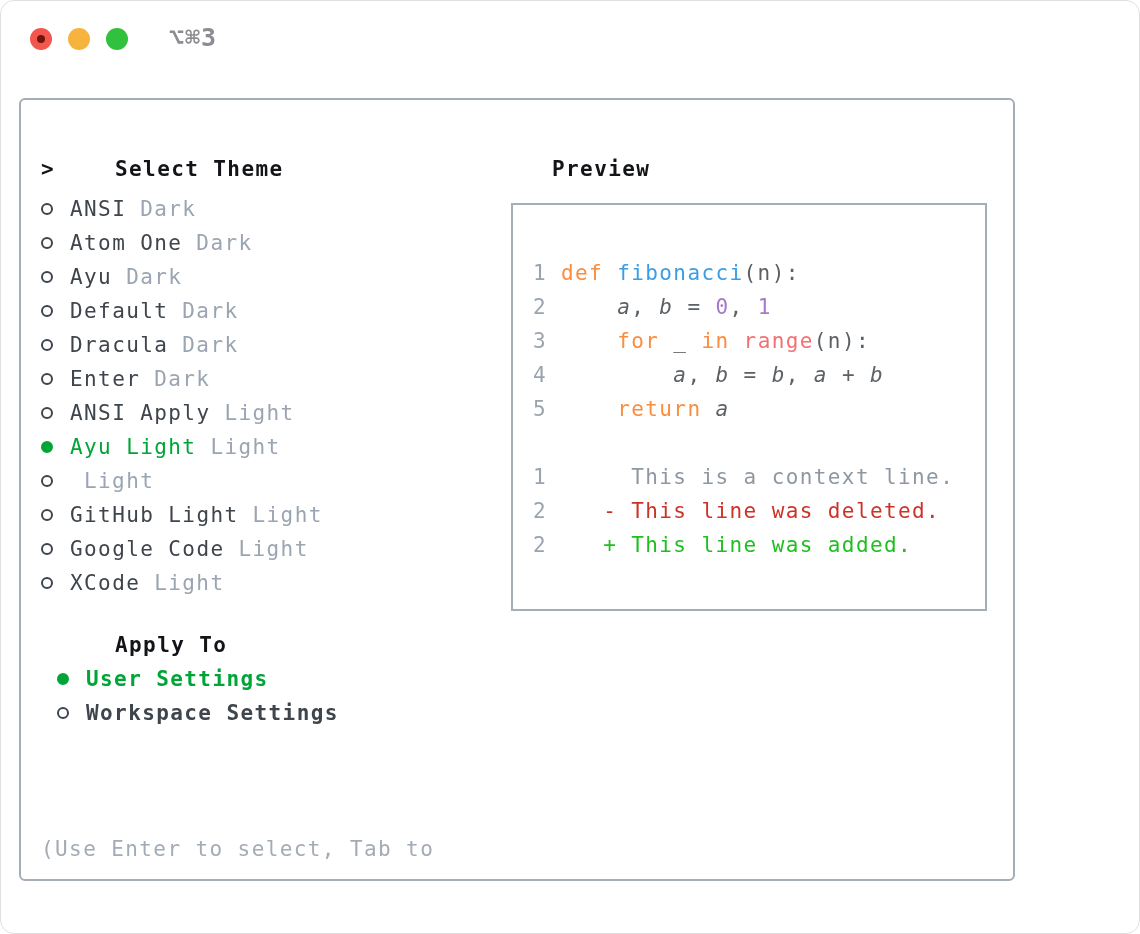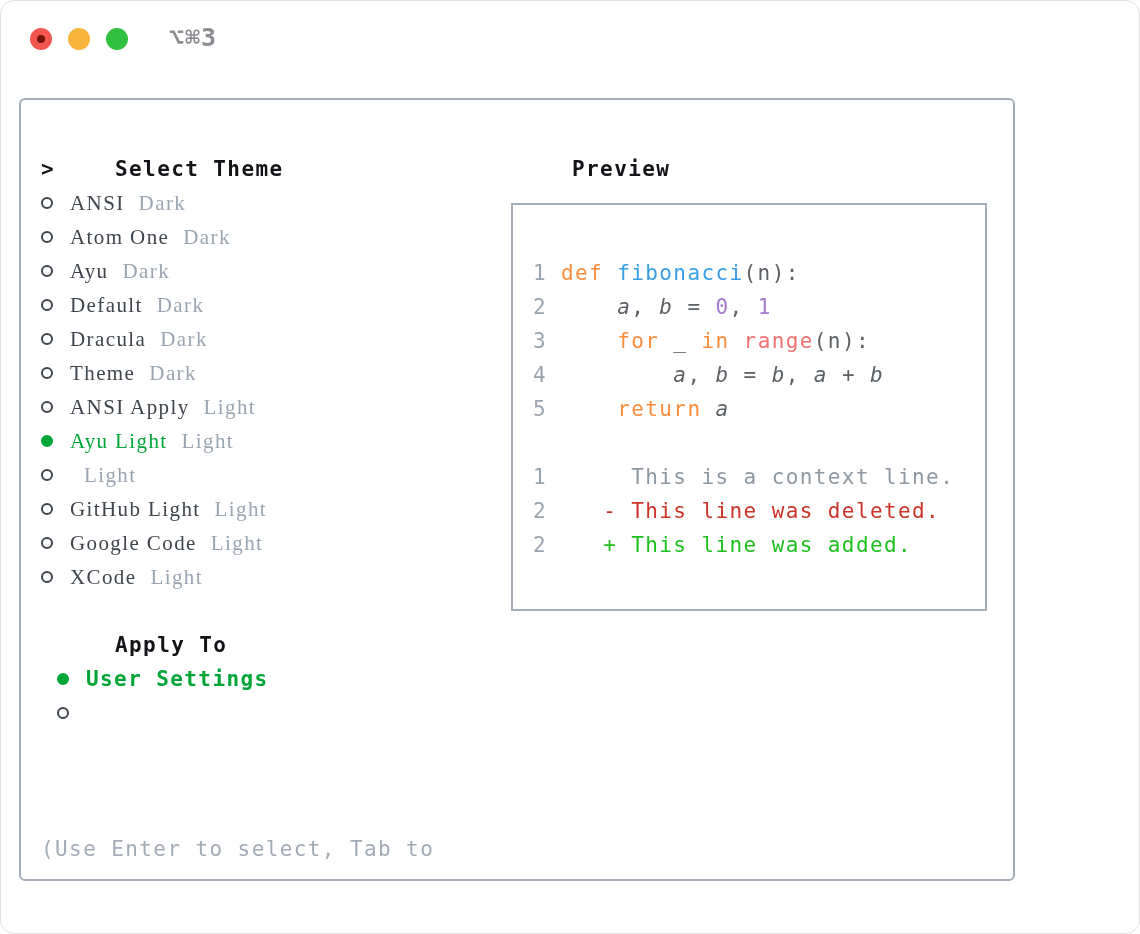--- a/index.html
+++ b/index.html
@@ -32,26 +32,26 @@
   .marker{display:inline-block;width:29px;flex:0 0 29px;display:flex;align-items:center;}
   .dot{width:12px;height:12px;border:2px solid var(--text_dark);border-radius:50%;box-sizing:border-box;}
   .row.selected .dot{background:var(--accent_green);border-color:var(--accent_green);}
   .row.selected .name{color:var(--accent_green);text-align:right;}
   .caret{font-weight:bold;color:var(--text_black);}
   .hdr{font-weight:bold;color:var(--text_black);margin-left:45px;}
   .badge{color:var(--muted_gray);margin-left:14px;}
   .name{color:var(--text_dark);}
   
   .select-header{position:absolute;left:20px;top:52px;}
-  .theme-list{position:absolute;left:20px;top:86px;font-family:Liberation Serif, serif;}
+  .theme-list{position:absolute;left:20px;top:92px;}
   .apply-header{position:absolute;left:20px;top:528px;text-align:center;}
   .apply-list{position:absolute;left:36px;top:562px;font-weight:bold;}
   .hint{position:absolute;left:20px;top:664px;line-height:34px;color:var(--hint_gray);white-space:pre;}
   
-  .preview-header{position:absolute;left:506px;top:52px;align-items:center;}
+  .preview-header{position:absolute;left:486px;top:52px;align-items:center;}
   .preview-box{
     position:absolute;left:490px;top:103px;width:476px;height:408px;
     border:2px solid var(--border_gray);box-sizing:border-box;
     padding:51px 0 0 20px;overflow:hidden;
   }
   .code-row{height:34px;display:flex;align-items:center;white-space:pre;}
   .ln{display:inline-block;width:28px;flex:0 0 28px;color:var(--line_number_gray);}
   .tok{white-space:pre;}
   .tok-plain{color:var(--code_plain);}
   .tok-var{color:var(--code_plain);font-style:italic;}
@@ -83,37 +83,37 @@
       <span class="marker"><span class="caret">&gt;</span></span>
       <span class="hdr">Select Theme</span>
     </div>
 
     <div class="mono theme-list" id="theme-list">
         <div class="row option"><span class="marker"><span class="dot"></span></span><span class="name">ANSI</span><span class="badge">Dark</span></div>
         <div class="row option"><span class="marker"><span class="dot"></span></span><span class="name">Atom One</span><span class="badge">Dark</span></div>
         <div class="row option"><span class="marker"><span class="dot"></span></span><span class="name">Ayu</span><span class="badge">Dark</span></div>
         <div class="row option"><span class="marker"><span class="dot"></span></span><span class="name">Default</span><span class="badge">Dark</span></div>
         <div class="row option"><span class="marker"><span class="dot"></span></span><span class="name">Dracula</span><span class="badge">Dark</span></div>
-        <div class="row option"><span class="marker"><span class="dot"></span></span><span class="name">Theme</span><span class="badge">Dark</span></div>
+        <div class="row option"><span class="marker"><span class="dot"></span></span><span class="name">Enter</span><span class="badge">Dark</span></div>
         <div class="row option"><span class="marker"><span class="dot"></span></span><span class="name">ANSI Apply</span><span class="badge">Light</span></div>
         <div class="row option selected"><span class="marker"><span class="dot"></span></span><span class="name">Ayu Light</span><span class="badge">Light</span></div>
         <div class="row option"><span class="marker"><span class="dot"></span></span><span class="badge">Light</span></div>
         <div class="row option"><span class="marker"><span class="dot"></span></span><span class="name">GitHub Light</span><span class="badge">Light</span></div>
         <div class="row option"><span class="marker"><span class="dot"></span></span><span class="name">Google Code</span><span class="badge">Light</span></div>
         <div class="row option"><span class="marker"><span class="dot"></span></span><span class="name">XCode</span><span class="badge">Light</span></div>
       </div>
 
     <div class="row mono apply-header">
       <span class="marker"></span>
       <span class="hdr">Apply To</span>
     </div>
 
     <div class="mono apply-list" id="apply-list">
         <div class="row option selected"><span class="marker"><span class="dot"></span></span><span class="name">User Settings</span></div>
-        <div class="row option"><span class="marker"><span class="dot"></span></span></div>
+        <div class="row option"><span class="marker"><span class="dot"></span></span><span class="name">Workspace Settings</span></div>
       </div>
 
     <div class="mono hint">
       <div>(Use Enter to select, Tab to</div>
       
     </div>
 
     <div class="row mono preview-header">
       <span class="hdr">Preview</span>
     </div>

